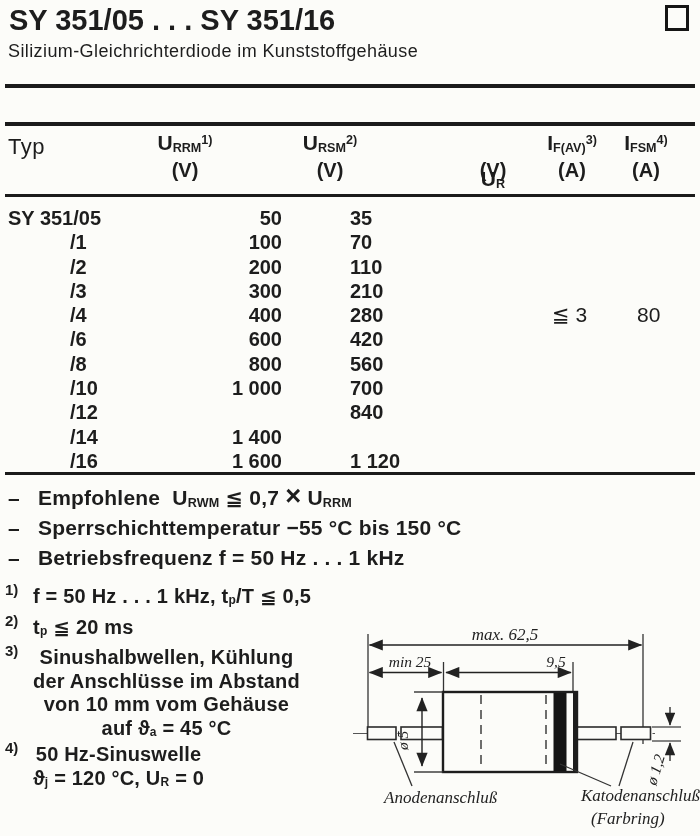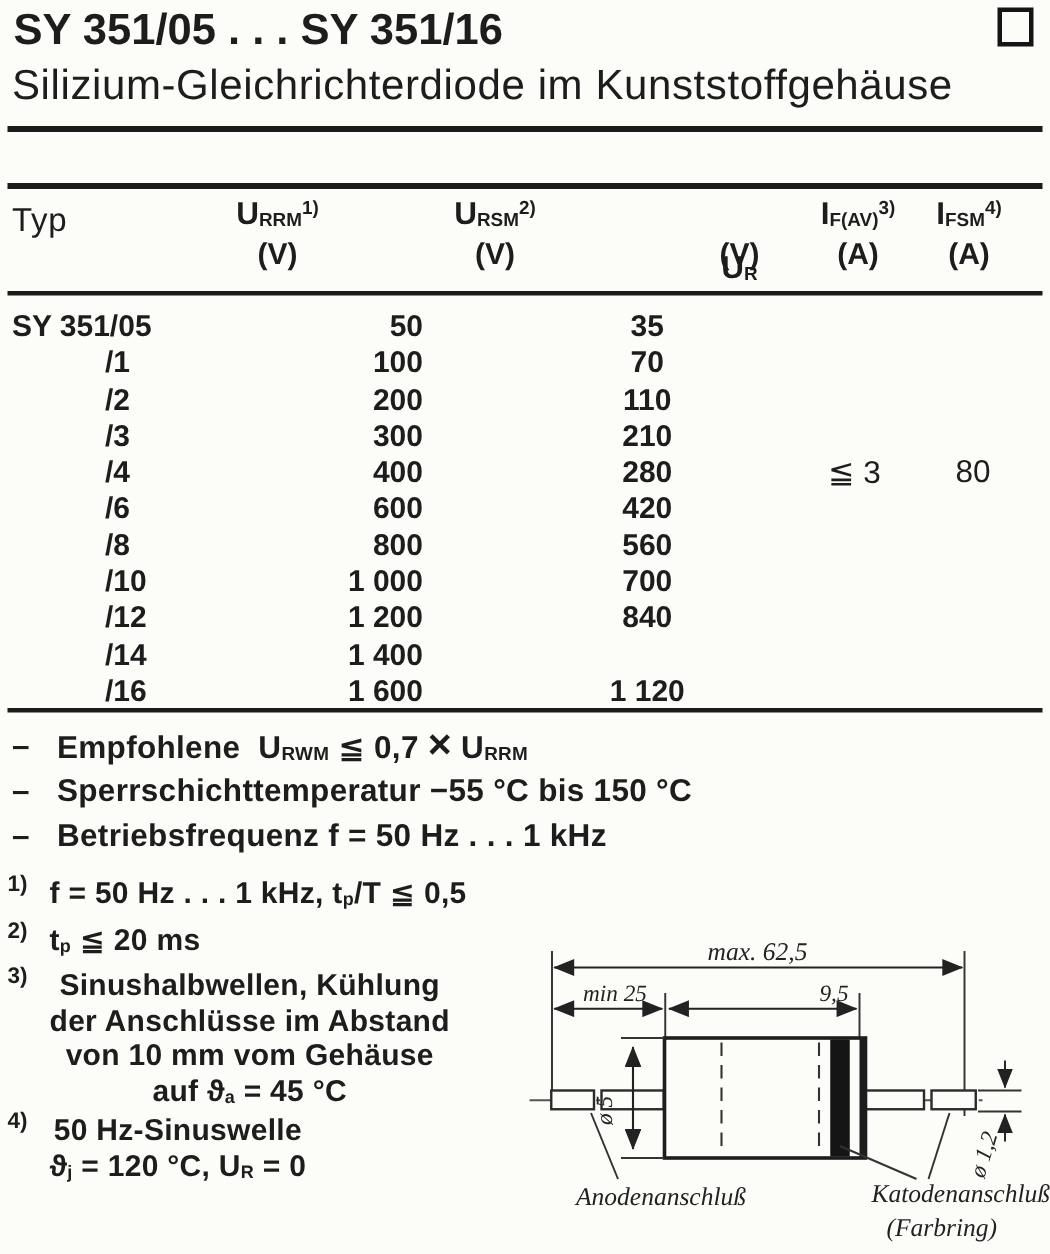--- a/index.html
+++ b/index.html
@@ -9,41 +9,41 @@
     font-family:"Liberation Sans","DejaVu Sans",sans-serif;
   }
   .abs{position:absolute;}
   sub{font-size:0.60em;vertical-align:-0.12em;}
   sup{font-size:0.60em;vertical-align:0.5em;}
   .big-x{font-size:1.3em;line-height:0;}
 
   
   .title{left:9px;top:4px;font-size:29px;font-weight:700;letter-spacing:0;white-space:pre;}
   .corner{left:665px;top:5px;width:18px;height:20px;border:3.5px solid #151515;background:#fcfcf9;}
-  .subtitle{left:8px;top:41px;font-size:28px;font-weight:400;letter-spacing:0.4px;white-space:pre;}
+  .subtitle{left:8px;top:41px;font-size:18px;font-weight:400;letter-spacing:0.4px;white-space:pre;}
 
   
   .rule{left:5px;width:690px;background:#1b1b1b;}
   .ruleA{top:84px;height:4px;}
   .ruleB{top:122px;height:4px;}
   .ruleC{top:194px;height:3px;}
   .ruleD{top:472px;height:3px;}
 
   
   .th-typ{left:8px;top:134px;font-size:22px;font-weight:400;letter-spacing:0.5px;}
   .th{top:131px;font-size:21px;font-weight:700;text-align:center;}
   .tu{top:159px;font-size:20px;font-weight:700;text-align:center;}
 
   
   .rows{left:0;top:207px;width:700px;position:absolute;}
   .t-row{position:relative;height:24.3px;font-size:20px;font-weight:700;}
   .c-typ{position:absolute;left:8px;white-space:pre;}
   .t-row.subrow .c-typ{left:70px;}
   .c-urrm{position:absolute;left:120px;width:162px;text-align:right;white-space:pre;}
-  .c-ur{position:absolute;left:350px;width:163px;text-align:center;white-space:pre;}
+  .c-ur{position:absolute;left:350px;width:163px;text-align:left;white-space:pre;}
   .shared-ifav{left:552px;top:303px;font-size:21px;font-weight:400;}
   .shared-ifsm{left:637px;top:303px;font-size:21px;font-weight:400;}
 
   
   .note{left:8px;display:flex;font-size:21px;font-weight:700;letter-spacing:0.2px;}
   .note .dash{flex:0 0 30px;}
 
   
   .fn{left:5px;display:flex;align-items:flex-start;font-size:20px;font-weight:700;}
   .fnm{flex:0 0 28px;font-size:15px;position:relative;top:-4px;}
@@ -122,21 +122,20 @@
       <span class="c-urrm">800</span>
       <span class="c-ur">560</span>
     </div>
     <div class="t-row subrow">
       <span class="c-typ">/10</span>
       <span class="c-urrm">1 000</span>
       <span class="c-ur">700</span>
     </div>
     <div class="t-row subrow">
       <span class="c-typ">/12</span>
-      <span class="c-urrm">1 200</span>
       <span class="c-ur">840</span>
     </div>
     <div class="t-row subrow">
       <span class="c-typ">/14</span>
       <span class="c-urrm">1 400</span>
     </div>
     <div class="t-row subrow">
       <span class="c-typ">/16</span>
       <span class="c-urrm">1 600</span>
       <span class="c-ur">1 120</span>

